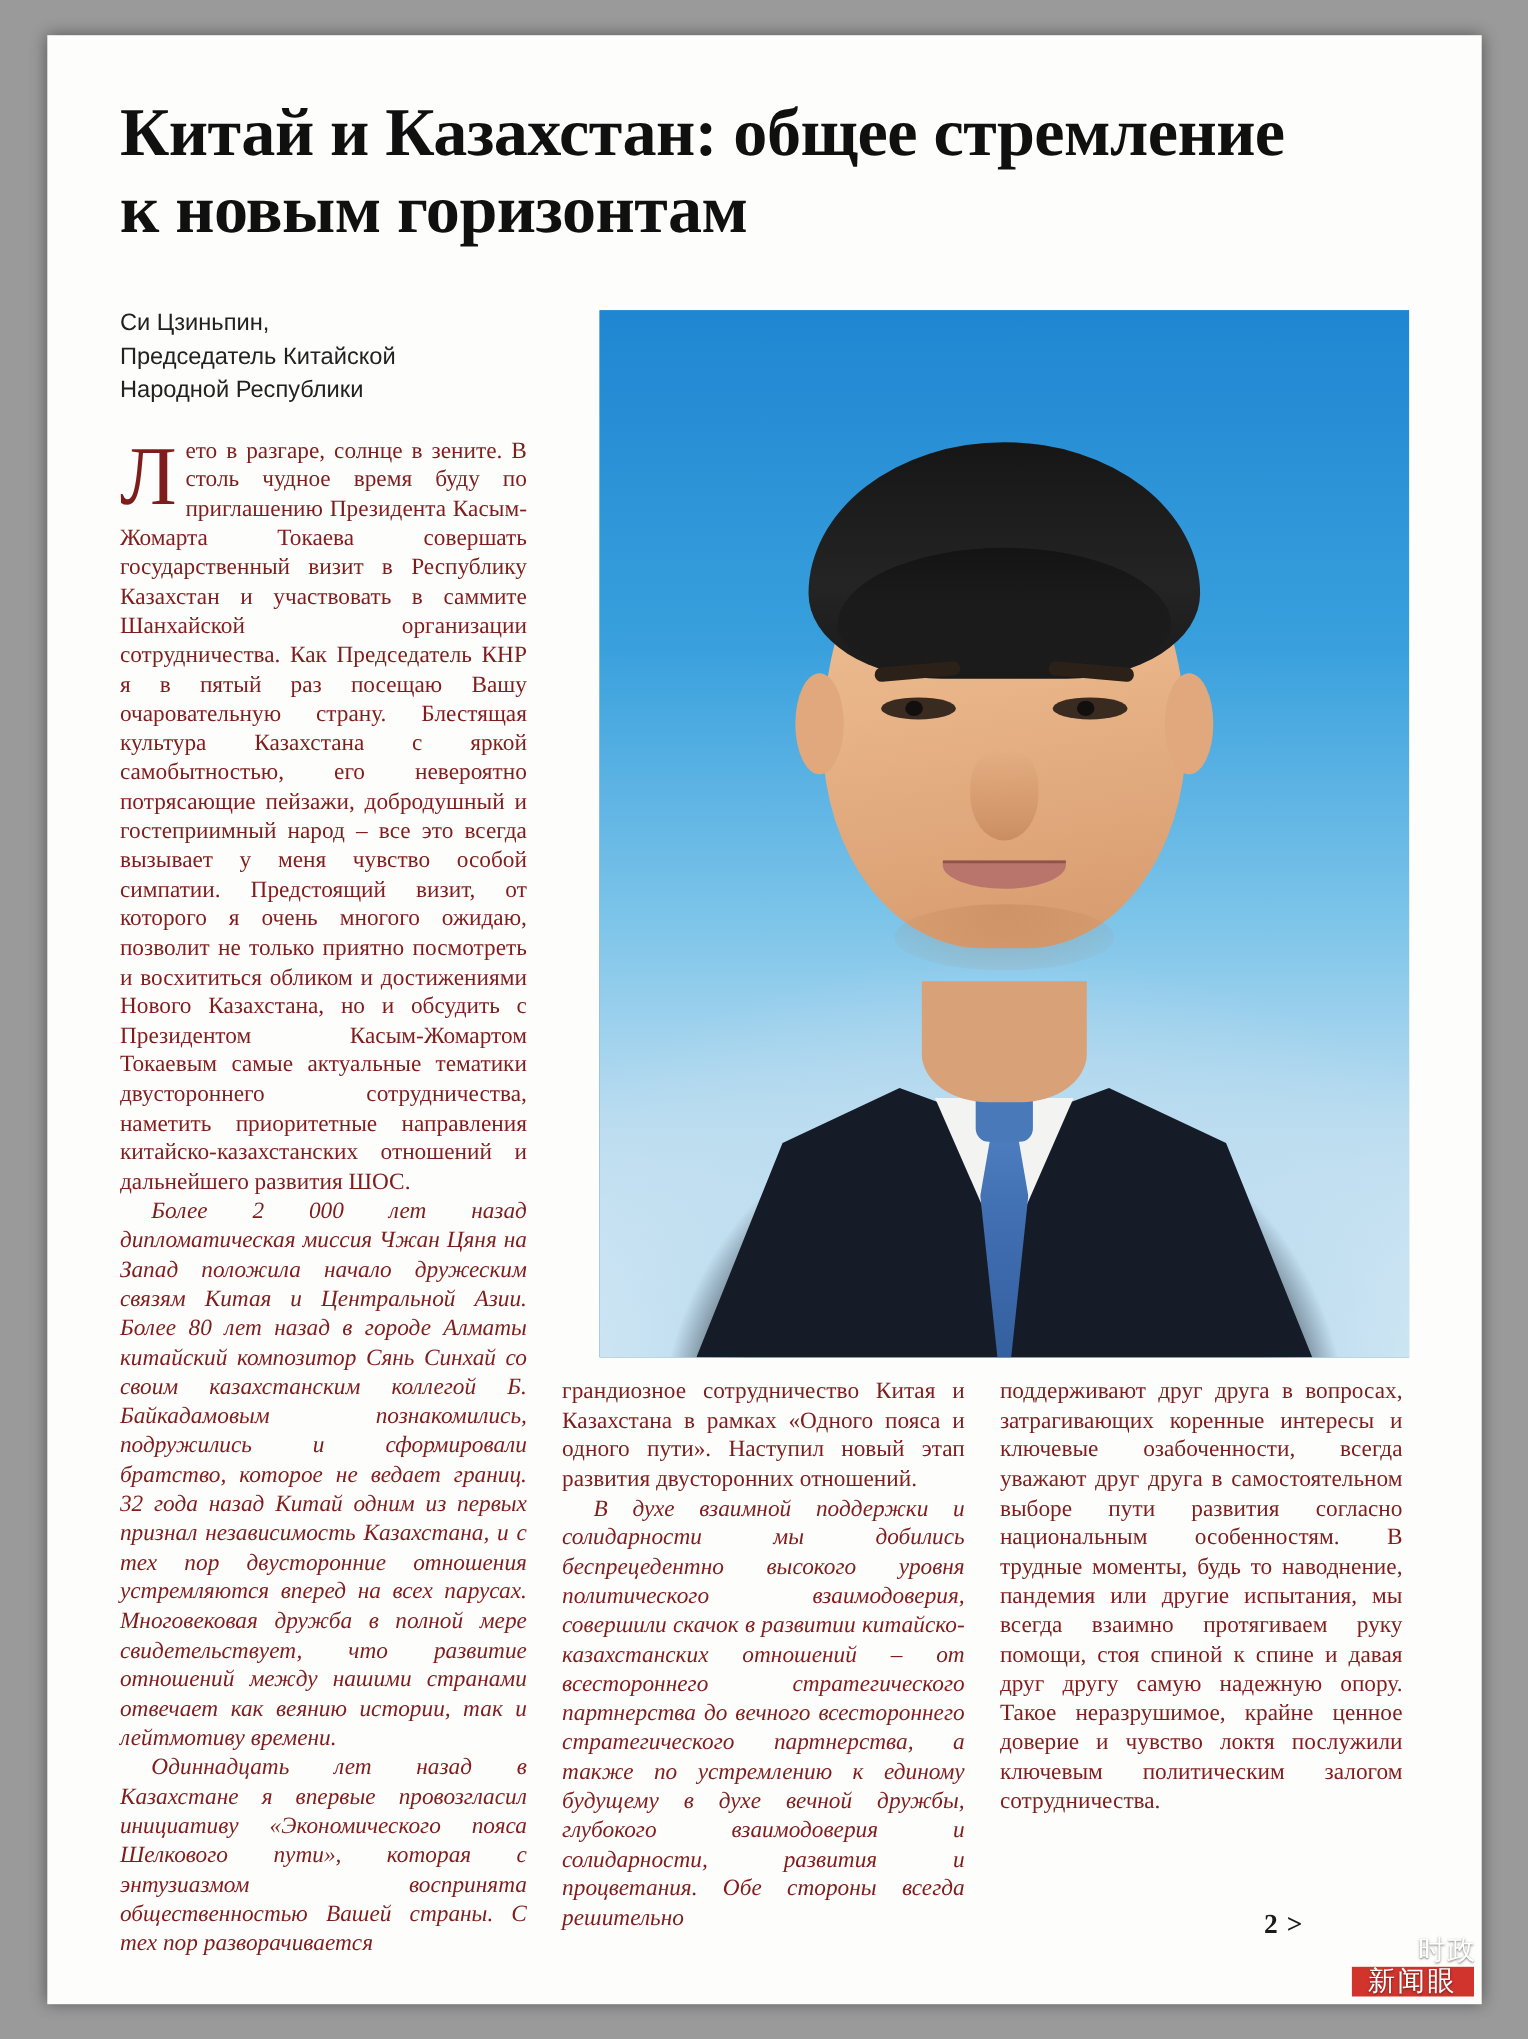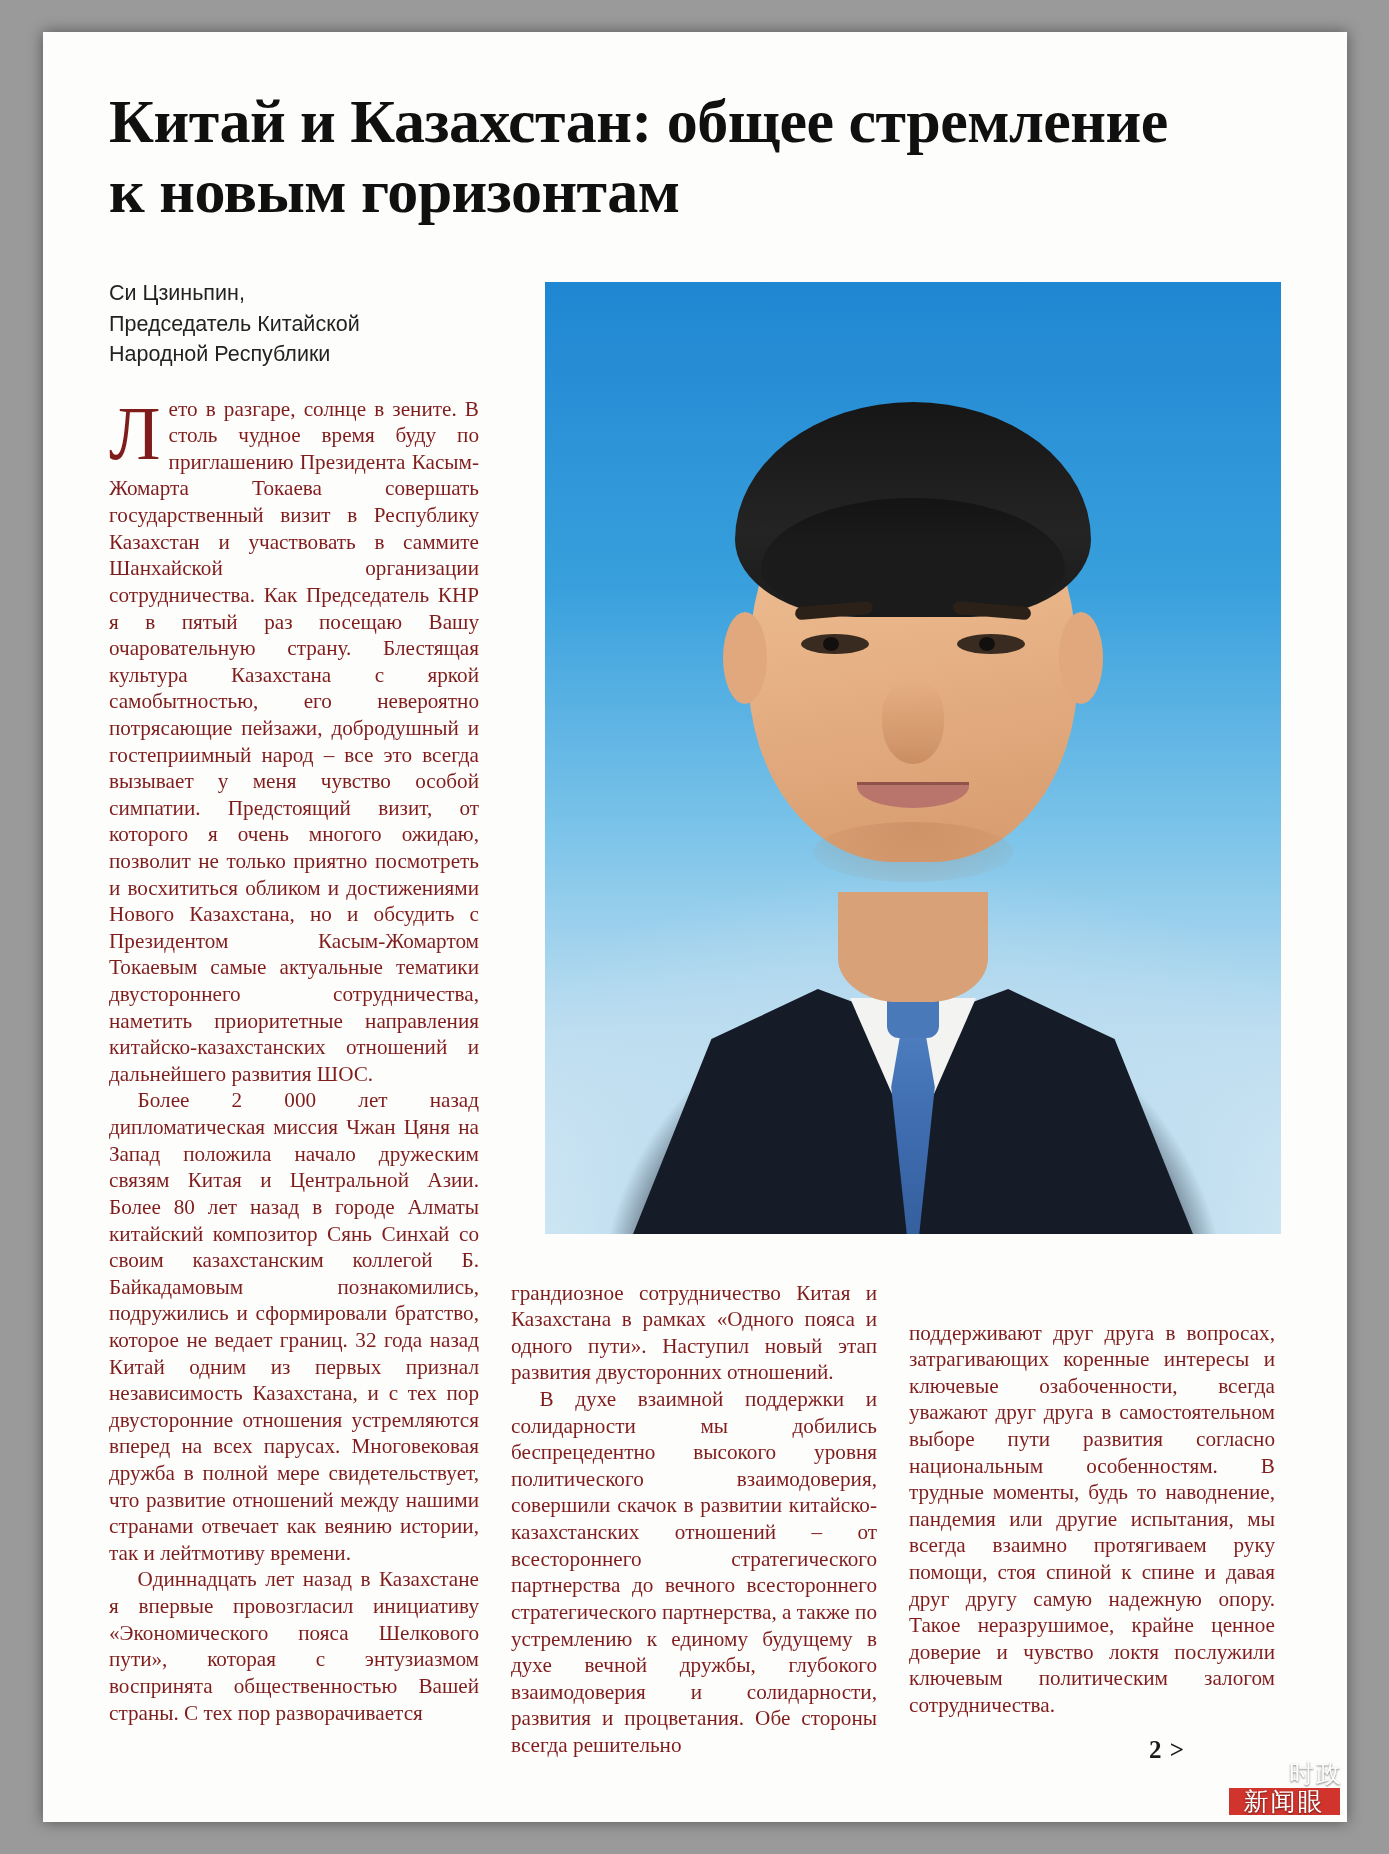--- a/index.html
+++ b/index.html
@@ -215,39 +215,38 @@
   
   .col-left p, .col p {
     margin: 0;
     font-size: 21.2px;
     line-height: 1.255;
     text-align: justify;
     text-justify: inter-word;
     color: #7f1d1d;
     hyphens: auto;
   }
-  .col-left p + p, .col p + p { text-indent: 1.35em; }
+  .col-left p + p, .col p + p { text-indent: 1.35em; font-style: italic; }
   .dropcap-para { position: relative; }
   .dropcap-para::first-letter {
     float: left;
     font-family: "Liberation Serif", serif;
     font-size: 76px;
     line-height: 0.82;
     padding: 6px 8px 0 0;
     font-weight: 400;
   }
 
   
   .lower {
     position: relative;
-    margin-top: 5px;
+    margin-top: 17px;
     display: flex;
     gap: 32px;
     height: 560px;
-    align-items: center;
   }
   .col { width: 366px; }
   .lower .col:first-child { width: 370px; }
 
   
   .footer {
     position: absolute;
     left: 0; right: 0; bottom: 2px;
     height: 60px;
   }

